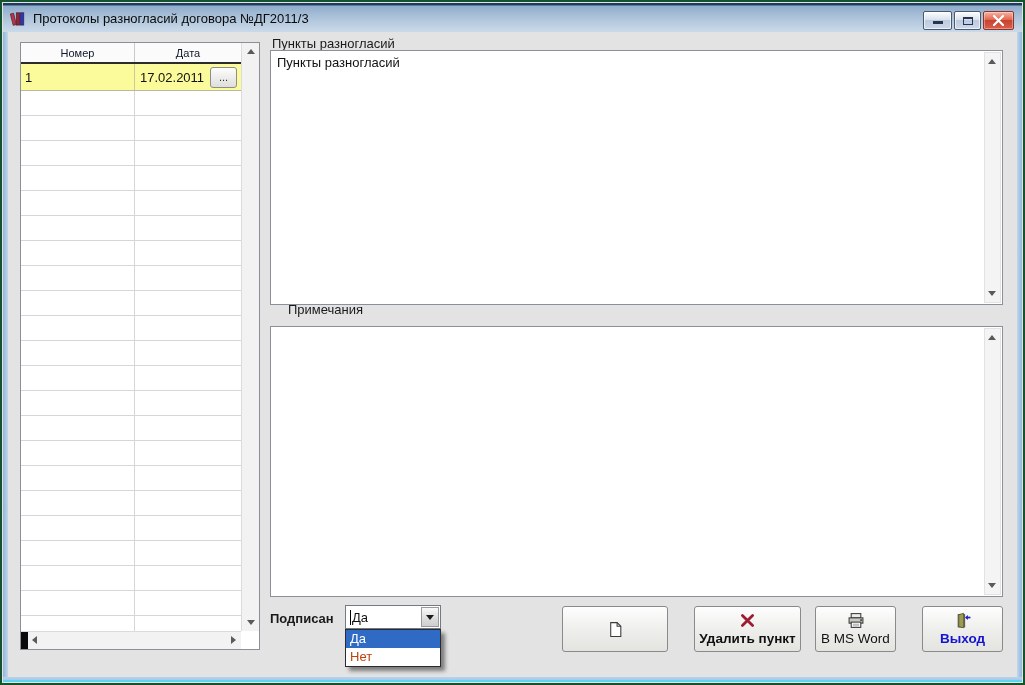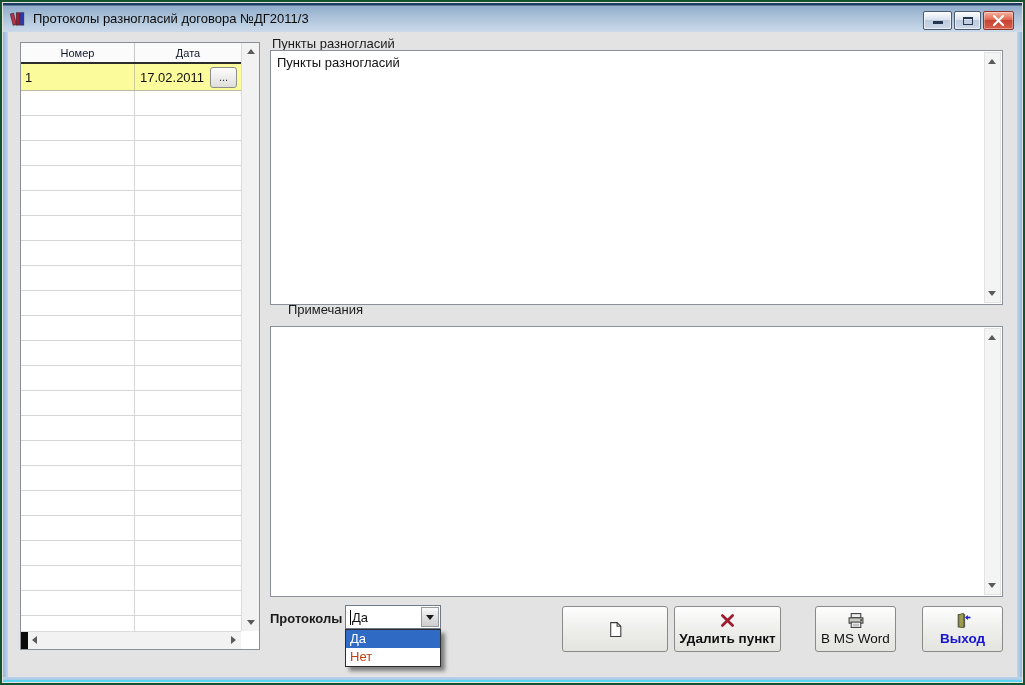--- a/index.html
+++ b/index.html
@@ -88,21 +88,21 @@
     border:1px solid #2B2B2B; z-index:30; box-shadow:4px 4px 4px rgba(0,0,0,.45); }
   .option { height:18px; line-height:18px; padding-left:4px; font-size:13px; color:#c2410c; }
   .option.selected { background:#2F6BC5; color:#fff; }
 
   
   .btn { position:absolute; top:604px; height:46px; border:1px solid #8A8A8A; border-radius:3px;
     background:linear-gradient(#FEFEFE,#F0F0EE 45%,#E3E3DF);
     display:flex; flex-direction:column; align-items:center; justify-content:center; gap:2px; cursor:default; }
   .btn .lbl { font-size:13.5px; }
   .btn-add { left:560px; width:106px; } .btn-add .lbl { font-weight:bold; }
-  .btn-del { left:672px; width:107px; } .btn-del .lbl { font-weight:bold; }
+  .btn-del { left:692px; width:107px; } .btn-del .lbl { font-weight:bold; }
   .btn-word { left:813px; width:81px; }
   .btn-exit { left:920px; width:81px; } .btn-exit .lbl { font-weight:bold; color:#1414D2; }
 </style>
 </head>
 <body>
 
 <div class="window">
 
   <div class="titlebar">
     <svg class="app-icon" viewBox="0 0 16 16">
@@ -258,21 +258,21 @@
 
   <div class="field-label" style="left:270px; top:300px;margin-left:16px;">Примечания</div>
   <div class="textarea" style="left:268px; top:324px; width:733px; height:271px;">
     <div class="ta-content"></div>
     <div class="ta-scroll">
       <div class="tri-up" style="left:3px; top:6px;"></div>
       <div class="tri-down" style="left:3px; bottom:6px;"></div>
     </div>
   </div>
 
-  <div class="field-label" style="left:268px; top:609px; font-weight:bold;">Протоколы</div>
+  <div class="field-label" style="left:268px; top:609px; font-weight:bold;">Подписан</div>
   <div class="combo">
     <div class="combo-caret"></div>
     <div class="combo-value">Да</div>
     <div class="combo-btn">
       <div class="tri-down"></div>
     </div>
   </div>
   <div class="dropdown">
     <div class="option selected">Да</div>
     <div class="option">Нет</div>

